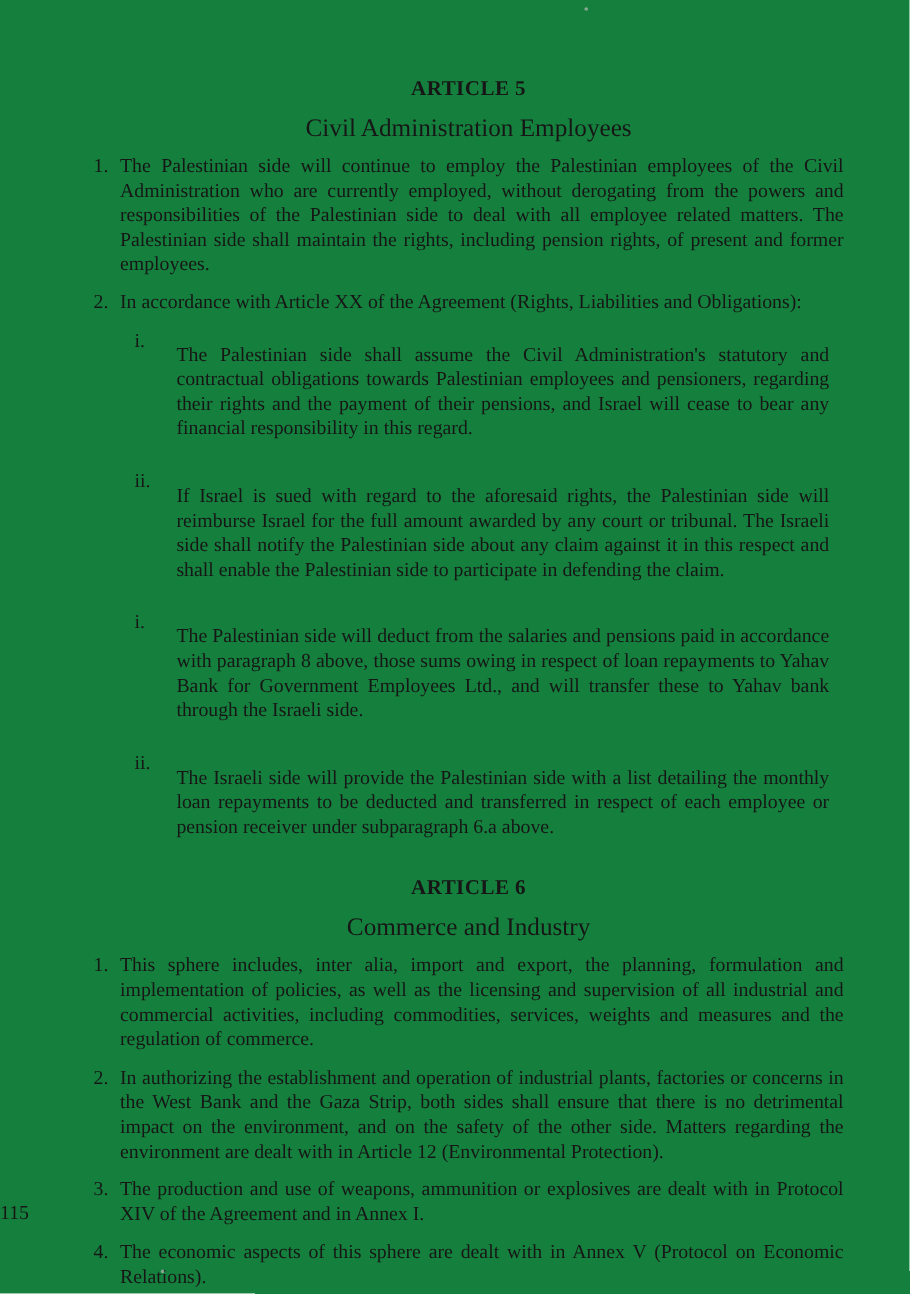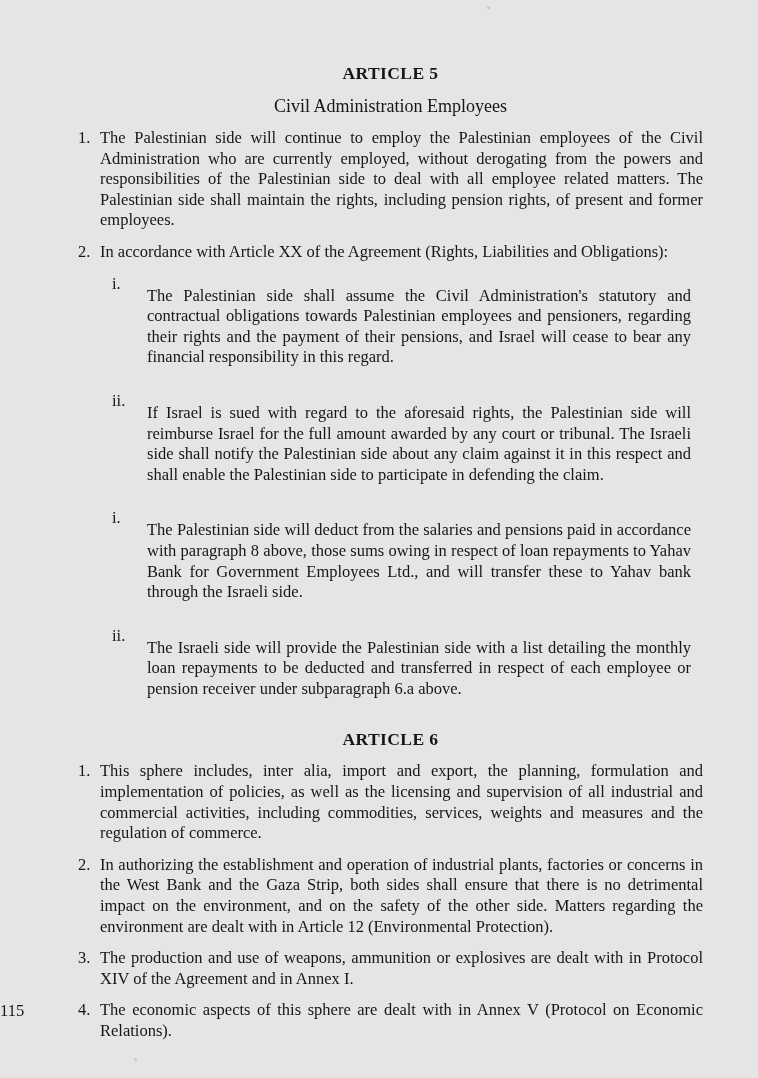--- a/index.html
+++ b/index.html
@@ -4,21 +4,21 @@
 <style>
   html, body {
     margin: 0;
     padding: 0;
     background: #ffffff;
   }
   .page {
     position: relative;
     width: 758px;
     height: 1078px;
-    background: #e5e5e5;
+    background: #15803d;
     color: #161616;
     font-family: "Liberation Serif", "DejaVu Serif", serif;
     font-size: 16.5px;
     line-height: 20.6px;
     overflow: hidden;
   }
   .content {
     position: absolute;
     top: 62px;
     left: 78px;
@@ -28,21 +28,21 @@
     margin: 0;
     text-align: center;
     font-weight: bold;
     font-size: 17.5px;
     letter-spacing: 0.4px;
     line-height: 22px;
   }
   .subheading {
     margin-top: 12px;
     text-align: center;
-    font-size: 18px;
+    font-size: 21px;
     line-height: 21px;
   }
   section.article + section.article {
     margin-top: 17px;
   }
   .item {
     display: flex;
     margin-top: 11px;
   }
   .item > .marker {
@@ -125,20 +125,21 @@
       </div>
 
       <div class="subitem">
         <span class="marker">ii.</span>
         <p class="text">The Israeli side will provide the Palestinian side with a list detailing the monthly loan repayments to be deducted and transferred in respect of each employee or pension receiver under subparagraph 6.a above.</p>
       </div>
     </section>
 
     <section class="article">
       <h1 class="heading">ARTICLE 6</h1>
+      <div class="subheading">Commerce and Industry</div>
 
       <div class="item">
         <span class="marker">1.</span>
         <p class="text">This sphere includes, inter alia, import and export, the planning, formulation and implementation of policies, as well as the licensing and supervision of all industrial and commercial activities, including commodities, services, weights and measures and the regulation of commerce.</p>
       </div>
 
       <div class="item">
         <span class="marker">2.</span>
         <p class="text">In authorizing the establishment and operation of industrial plants, factories or concerns in the West Bank and the Gaza Strip, both sides shall ensure that there is no detrimental impact on the environment, and on the safety of the other side. Matters regarding the environment are dealt with in Article 12 (Environmental Protection).</p>
       </div>

